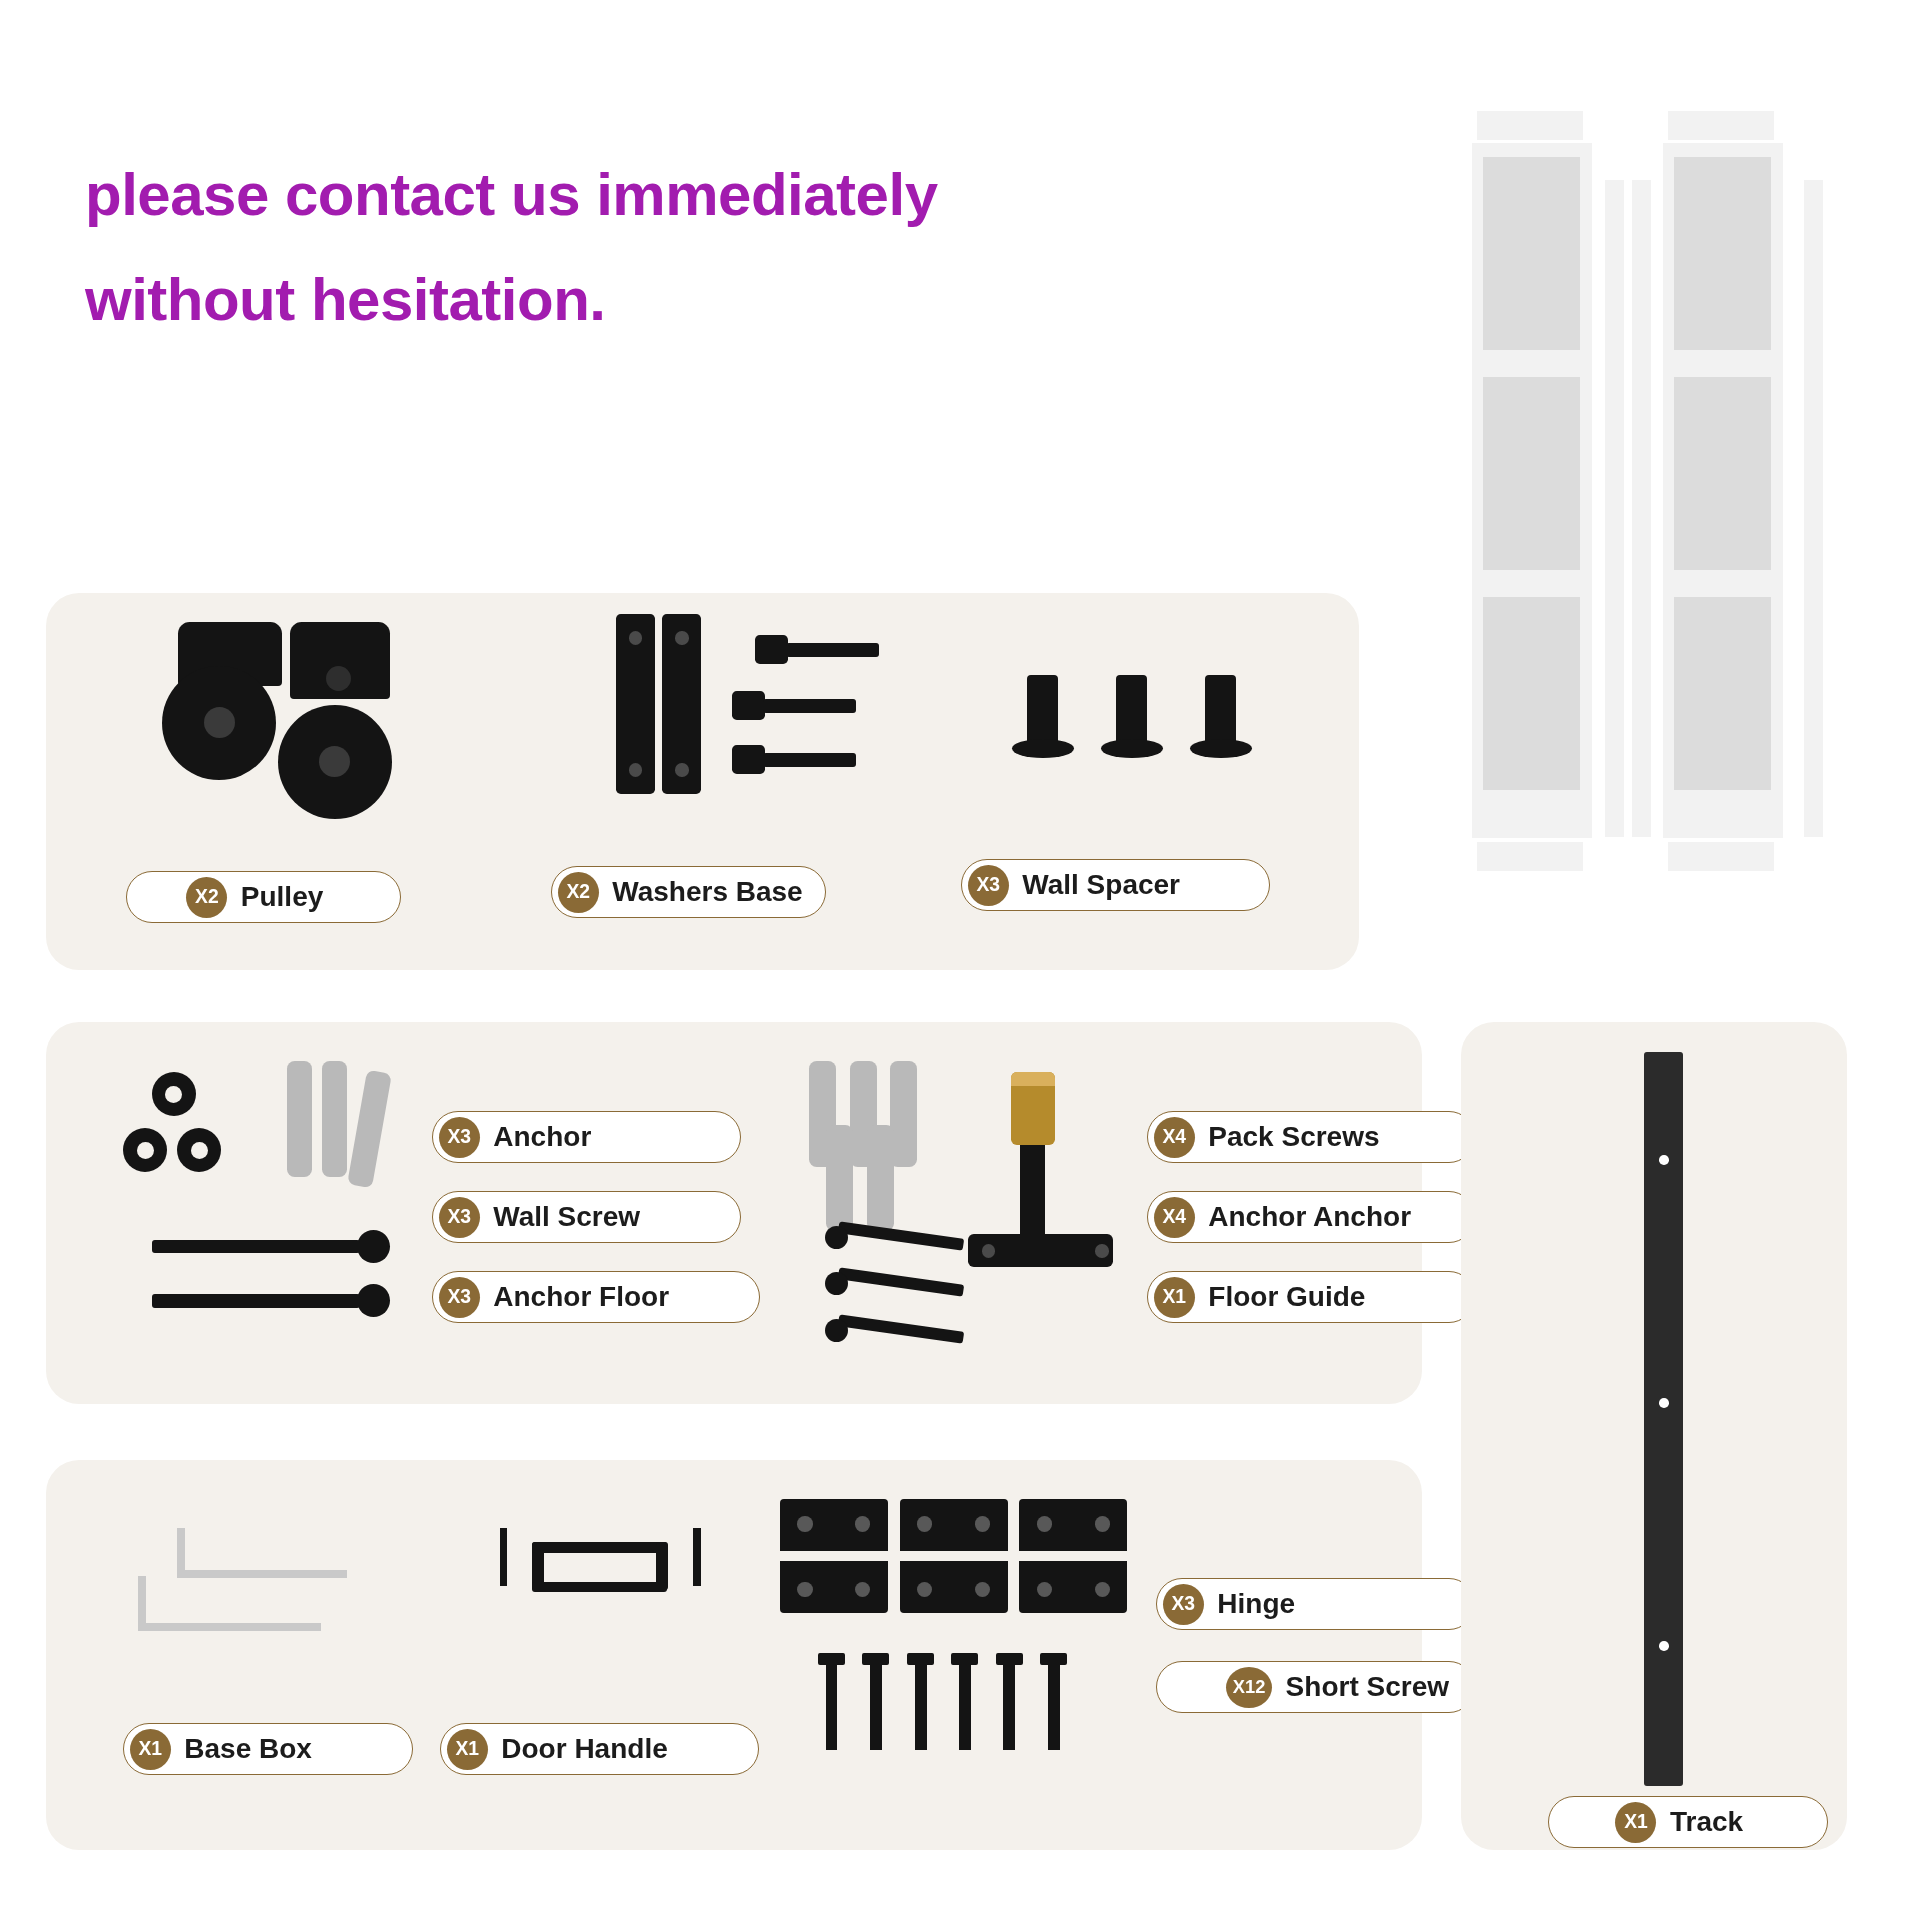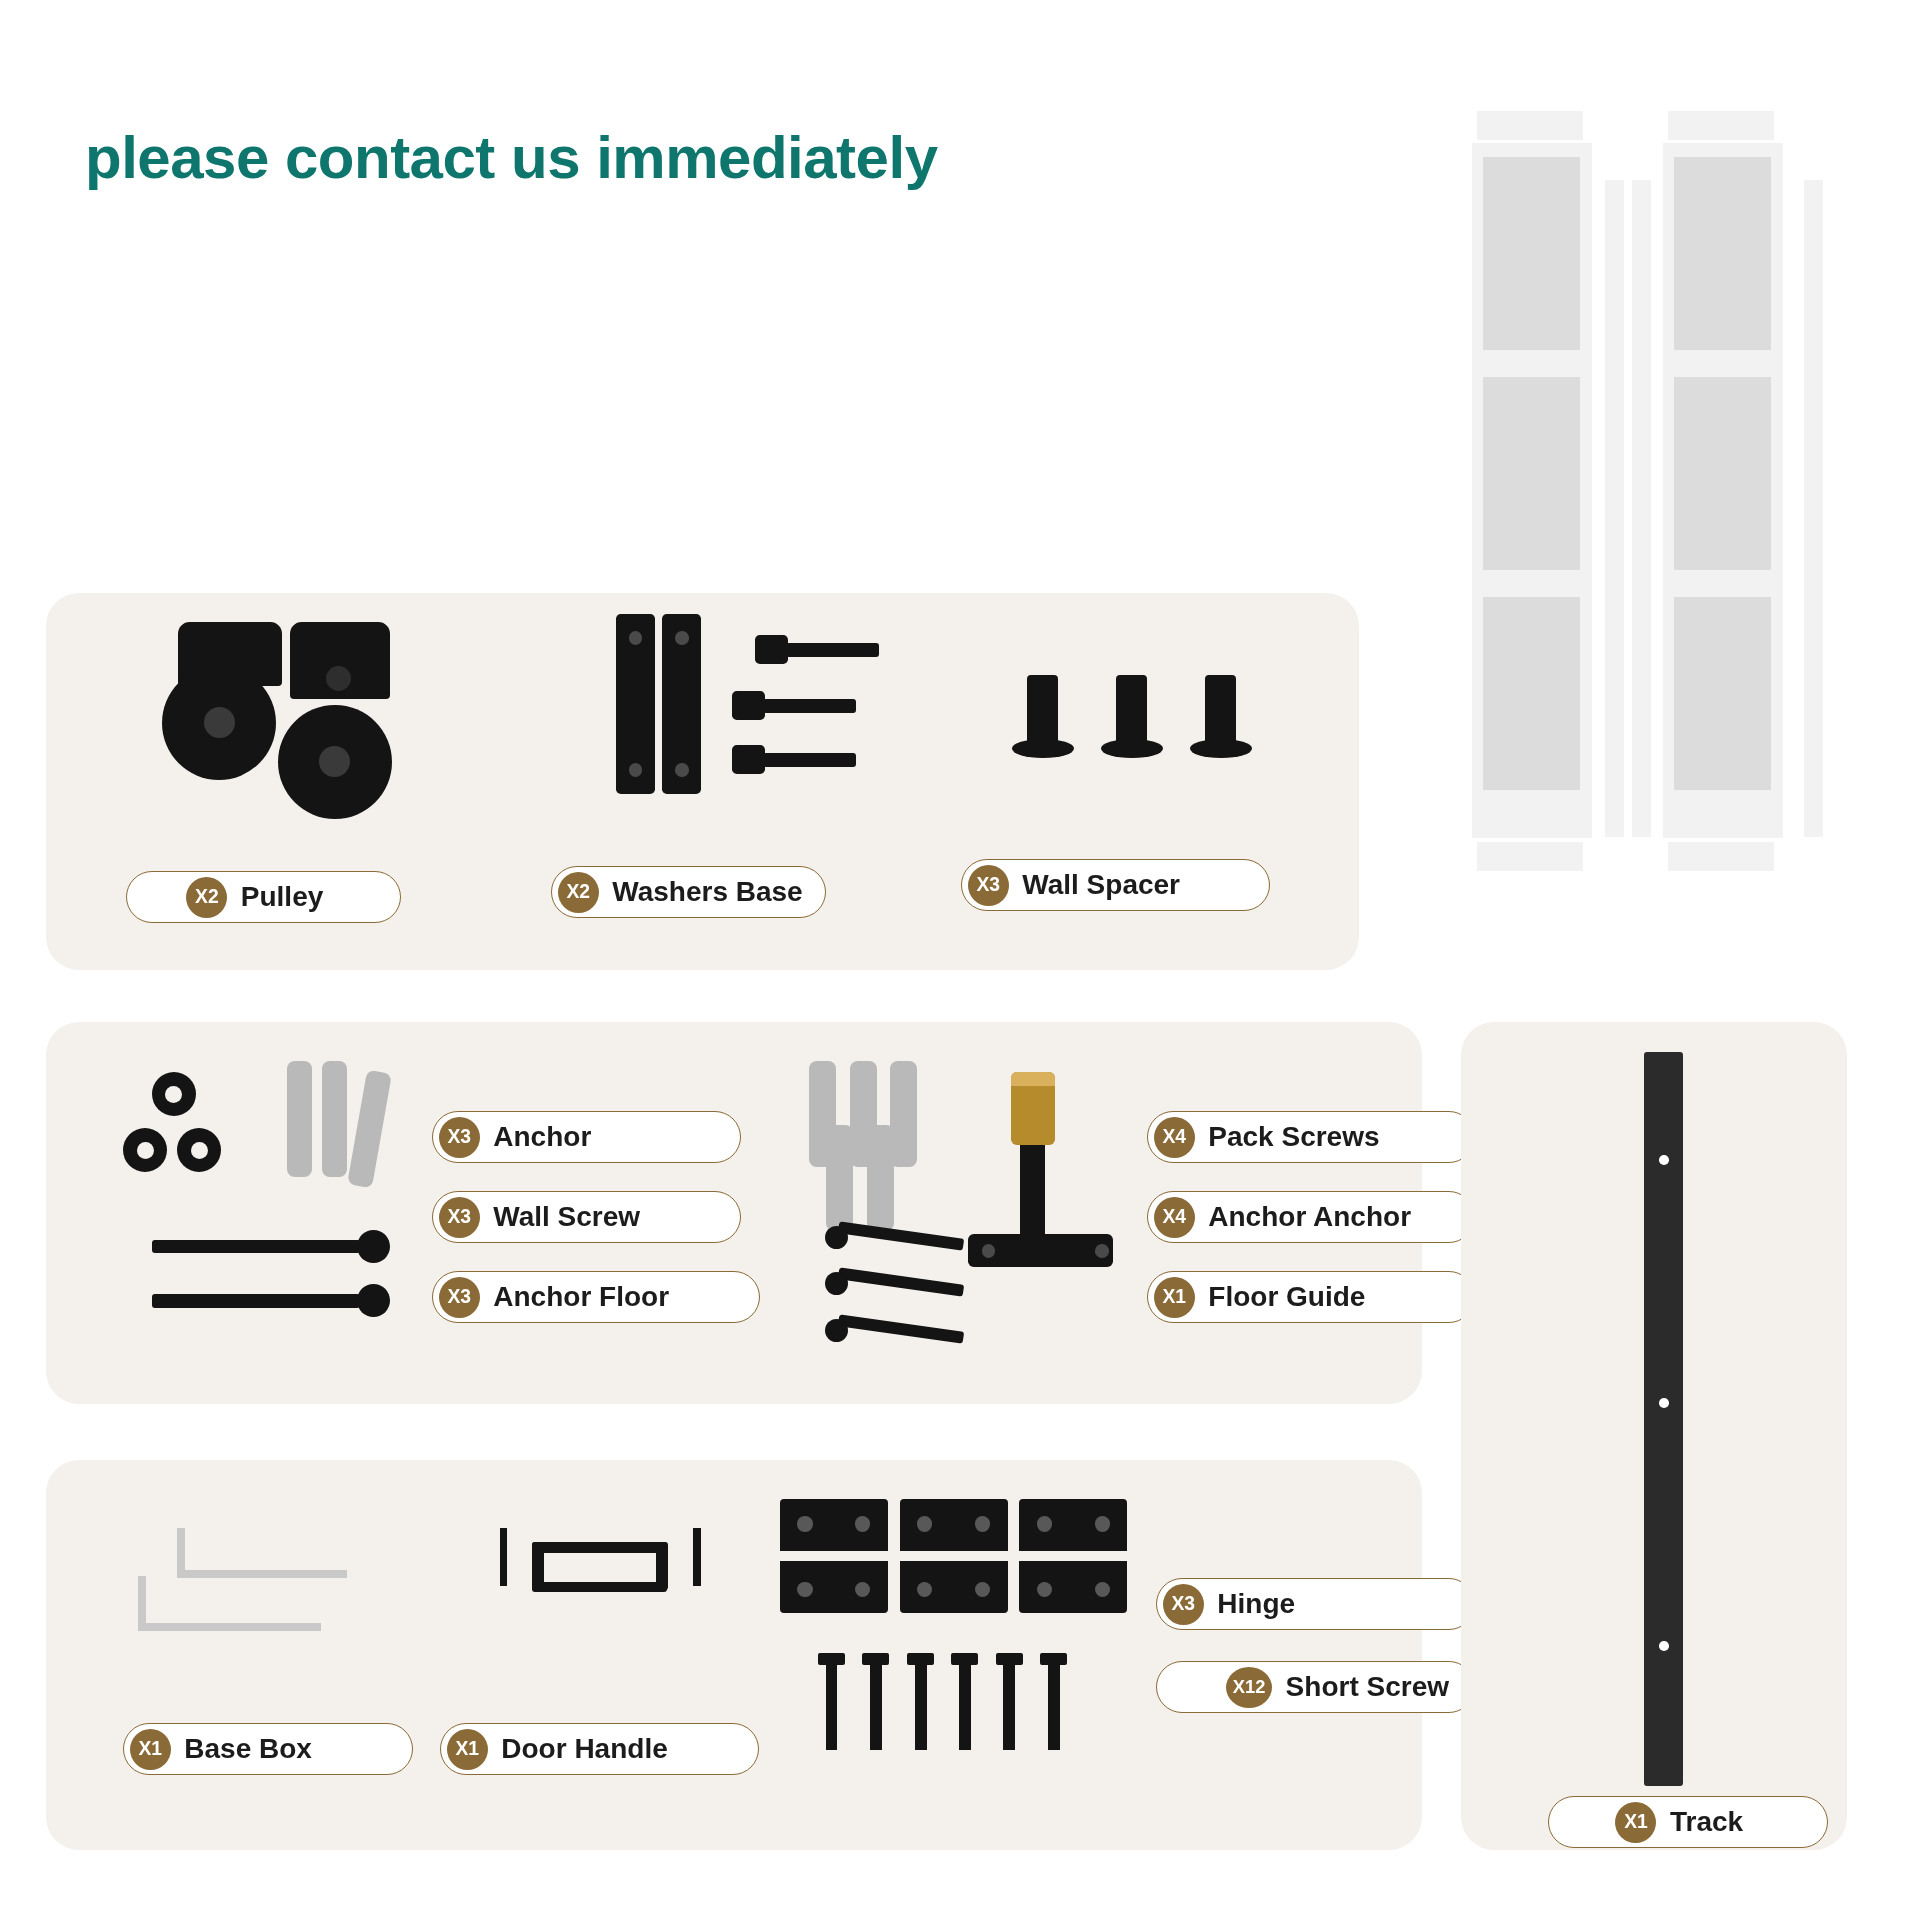--- a/index.html
+++ b/index.html
@@ -26,21 +26,22 @@
     letter-spacing: -0.5px;
     color: #1c1c1c;
   }
   .headline .line {
     display: block;
     font-weight: 400;
   }
   .headline .emph {
     display: block;
     font-weight: 700;
-    color: #0f766e;
+    color: #a21caf;
+    margin-top: 37px;
   }
 
   
   .panel {
     position: absolute;
     background: #f4f1ec;
     border-radius: 33px;
   }
   #panel-hardware  { left: 46px;  top: 593px;  width: 1313px; height: 377px; }
   #panel-fasteners { left: 46px;  top: 1022px; width: 1376px; height: 382px; }
@@ -113,20 +114,21 @@
     border-radius: 50%;
     background: #ffffff;
     left: 1659px;
   }
 </style>
 </head>
 <body>
 
 <div class="headline">
   <span class="emph">please contact us immediately</span>
+  <span class="emph">without hesitation.</span>
 </div>
 
 <div class="door-wrap">
 
   <div class="door-rail" style="left:19.3px; top:13.5px; width:106px; height:29px;"></div>
   <div class="door-stile" style="left:13.5px; top:46px; width:120px; height:695px;"></div>
   <div class="door-glass" style="left:25px; top:60px; width:97px; height:193px;"></div>
   <div class="door-glass" style="left:25px; top:280px; width:97px; height:193px;"></div>
   <div class="door-glass" style="left:25px; top:500px; width:97px; height:193px;"></div>
   <div class="door-rail" style="left:19.3px; top:745px; width:106px; height:29px;"></div>

